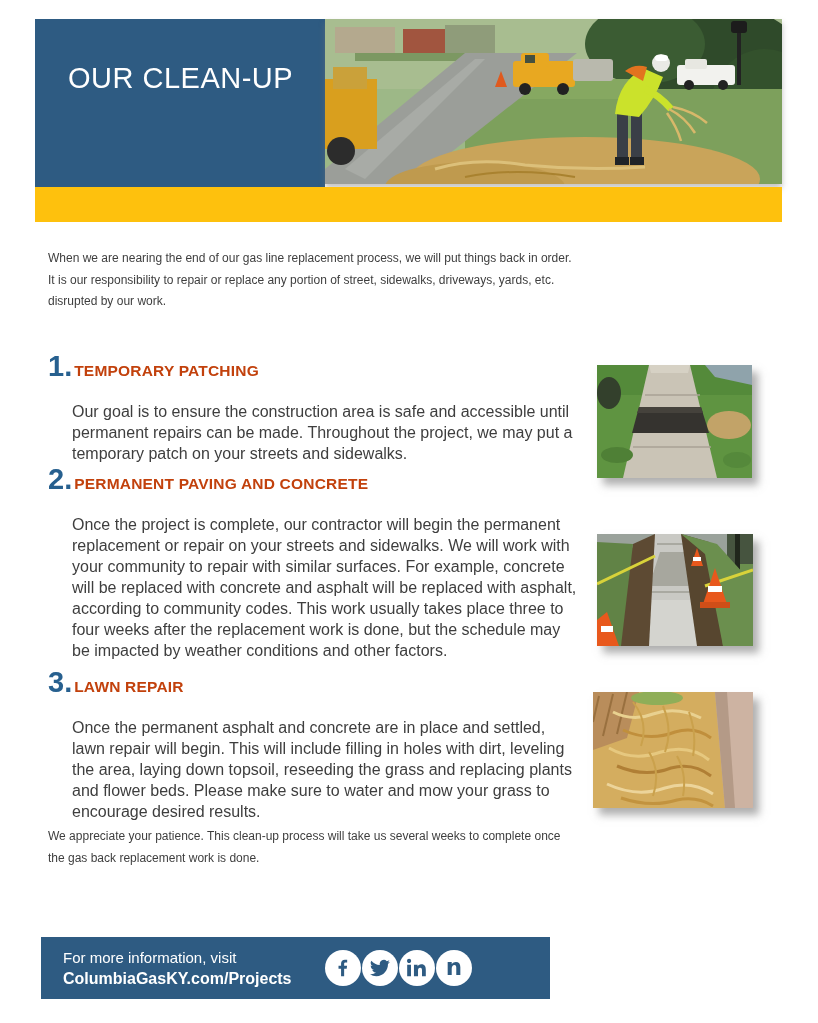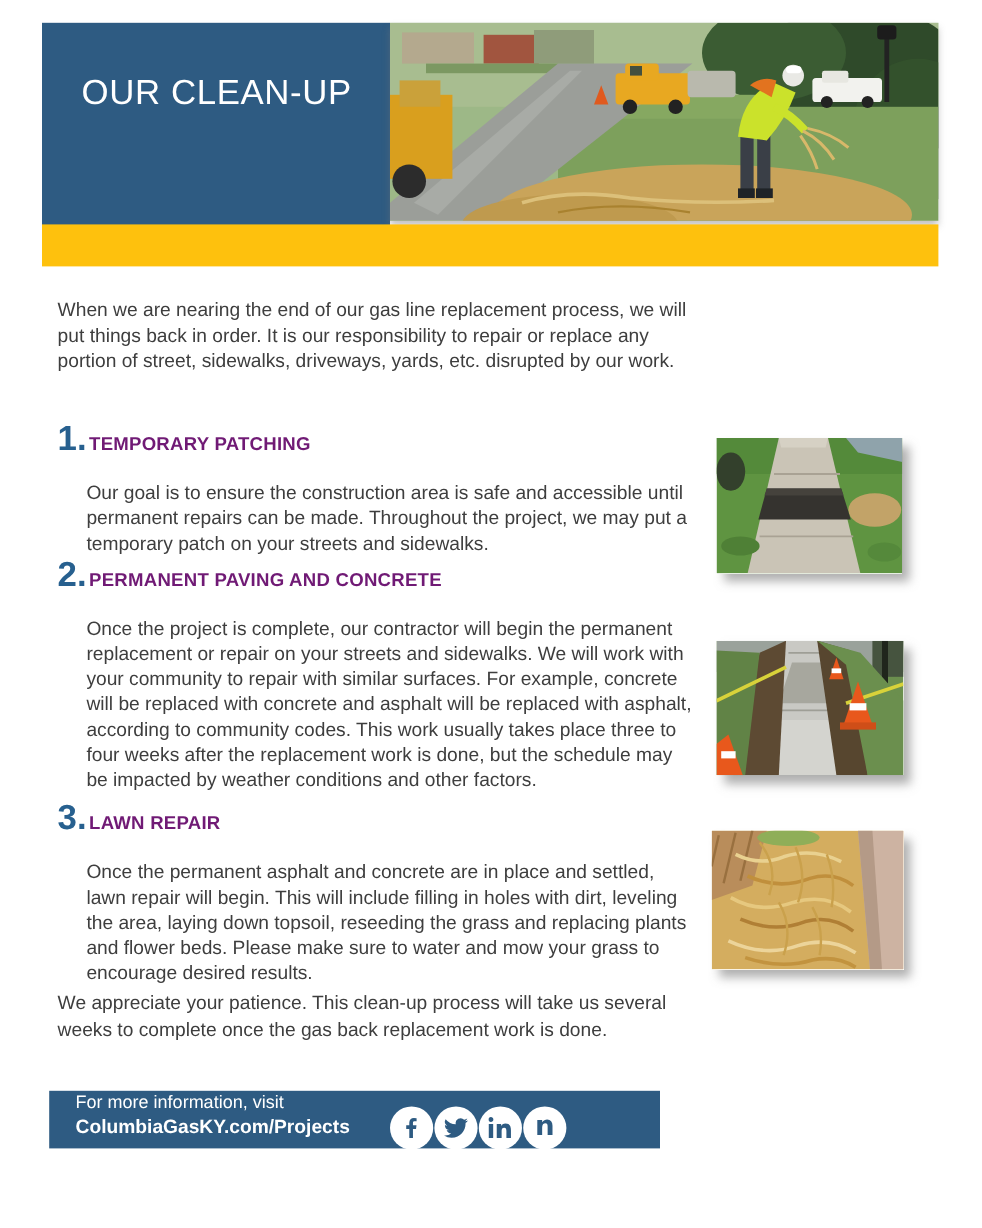--- a/index.html
+++ b/index.html
@@ -27,50 +27,50 @@
   }
 
   .gold-bar {
     position:absolute; left:35px; top:187px; width:747px; height:35px;
     background:#fec10d;
   }
 
   
   .para {
     position:absolute; left:48px; width:528px;
-    font-size:16px; line-height:21.5px; color:#3e3e3e;
+    font-size:12px; line-height:21.5px; color:#3e3e3e;
   }
   .intro   { top:248px; }
   .closing { top:826px; }
 
   .section { position:absolute; left:48px; width:540px; }
   .sec-1 { top:350px; }
   .sec-2 { top:463px; }
   .sec-3 { top:666px; }
 
   .sec-head { display:flex; align-items:baseline; }
   .sec-num   { font-size:29px; font-weight:700; color:#27608f; letter-spacing:0; }
-  .sec-title { font-size:15.5px; font-weight:700; color:#701a75; letter-spacing:0.2px; margin-left:2px; }
+  .sec-title { font-size:15.5px; font-weight:700; color:#c2410c; letter-spacing:0.2px; margin-left:2px; }
   .sec-body  { margin-left:24px; margin-top:18px; width:506px;
                font-size:16px; line-height:21px; color:#3e3e3e; }
 
   
   .side-photo {
     position:absolute; overflow:hidden;
     box-shadow:6px 7px 8px rgba(110,110,110,.55);
   }
   .ph-1 { left:597px; top:365px; width:155px; height:113px; }
   .ph-2 { left:597px; top:534px; width:156px; height:112px; }
   .ph-3 { left:593px; top:692px; width:160px; height:116px; }
   .side-photo svg, .hdr-photo svg { display:block; width:100%; height:100%; }
 
   
   .footer-bar {
-    position:absolute; left:41px; top:909px; width:509px; height:48px;
-    background:#2e5b82; display:flex; 
+    position:absolute; left:41px; top:937px; width:509px; height:62px;
+    background:#2e5b82; display:flex; align-items:center;
   }
   .footer-text { margin-left:22px; color:#ffffff; }
   .footer-text .f1 { font-size:15px; line-height:20px; font-weight:400; }
   .footer-text .f2 { font-size:16px; line-height:21px; font-weight:700; }
 
   .social-row { position:absolute; left:284px; top:13px; display:flex; gap:1px; }
   .social-circle {
     width:36px; height:36px; border-radius:50%; background:#ffffff;
     display:flex; align-items:center; justify-content:center;
     color:#2e5b82; cursor:pointer;

